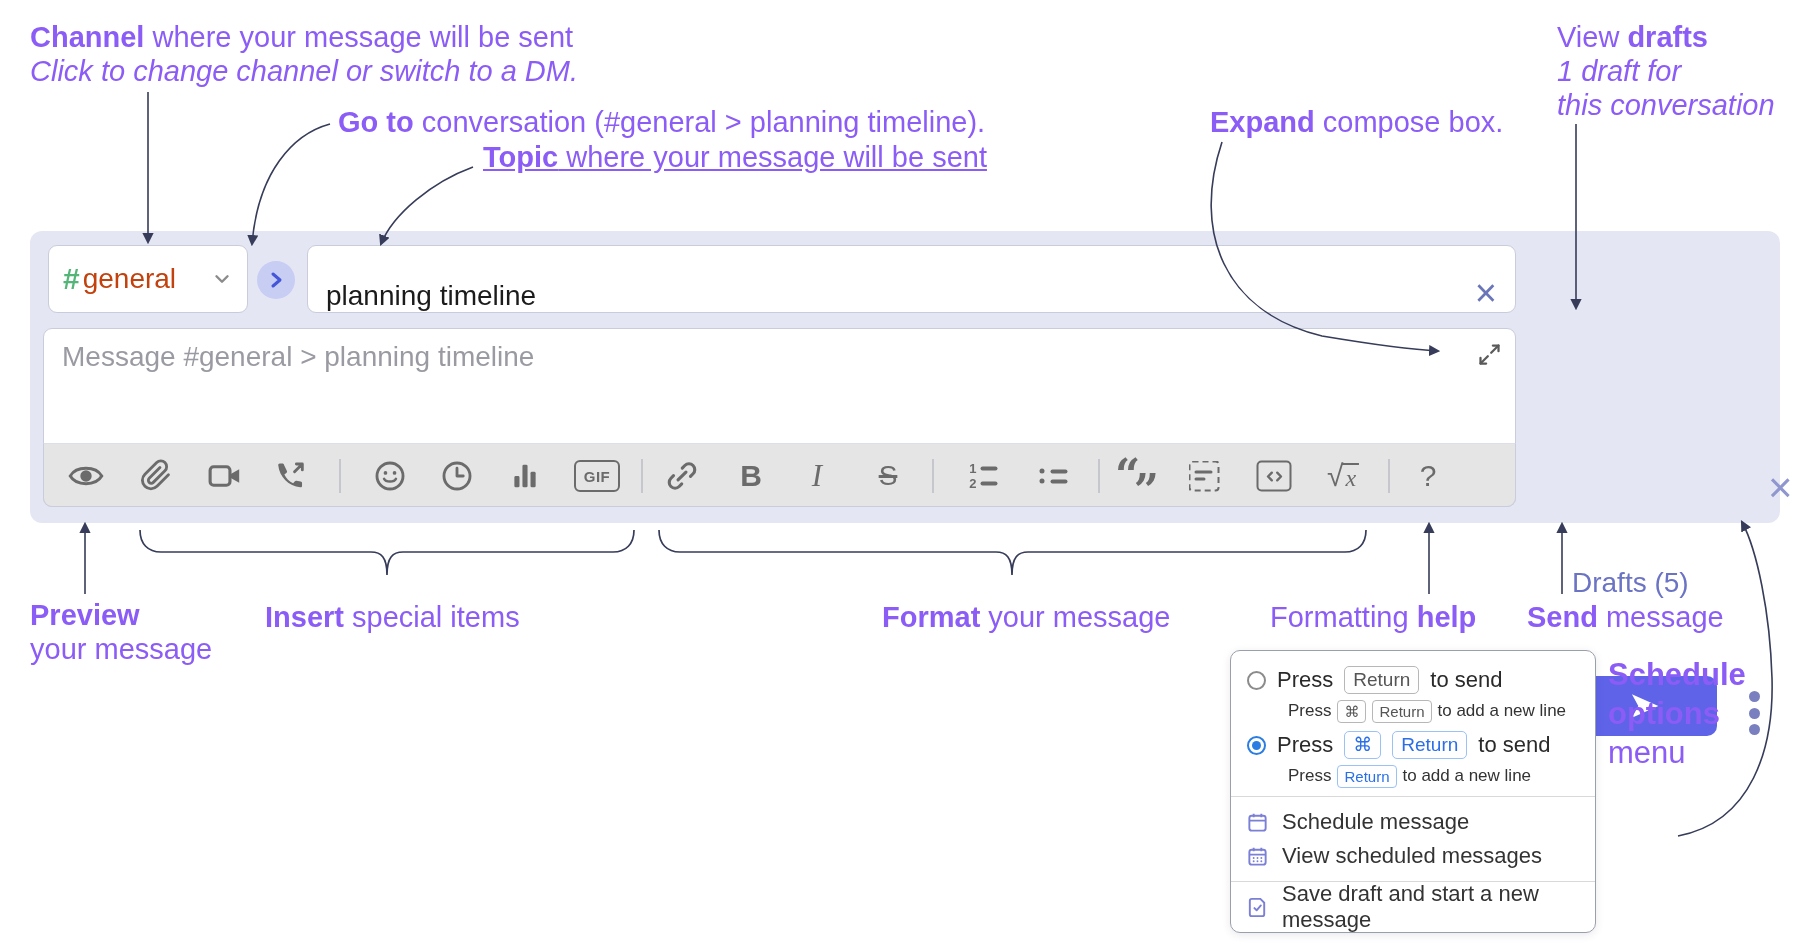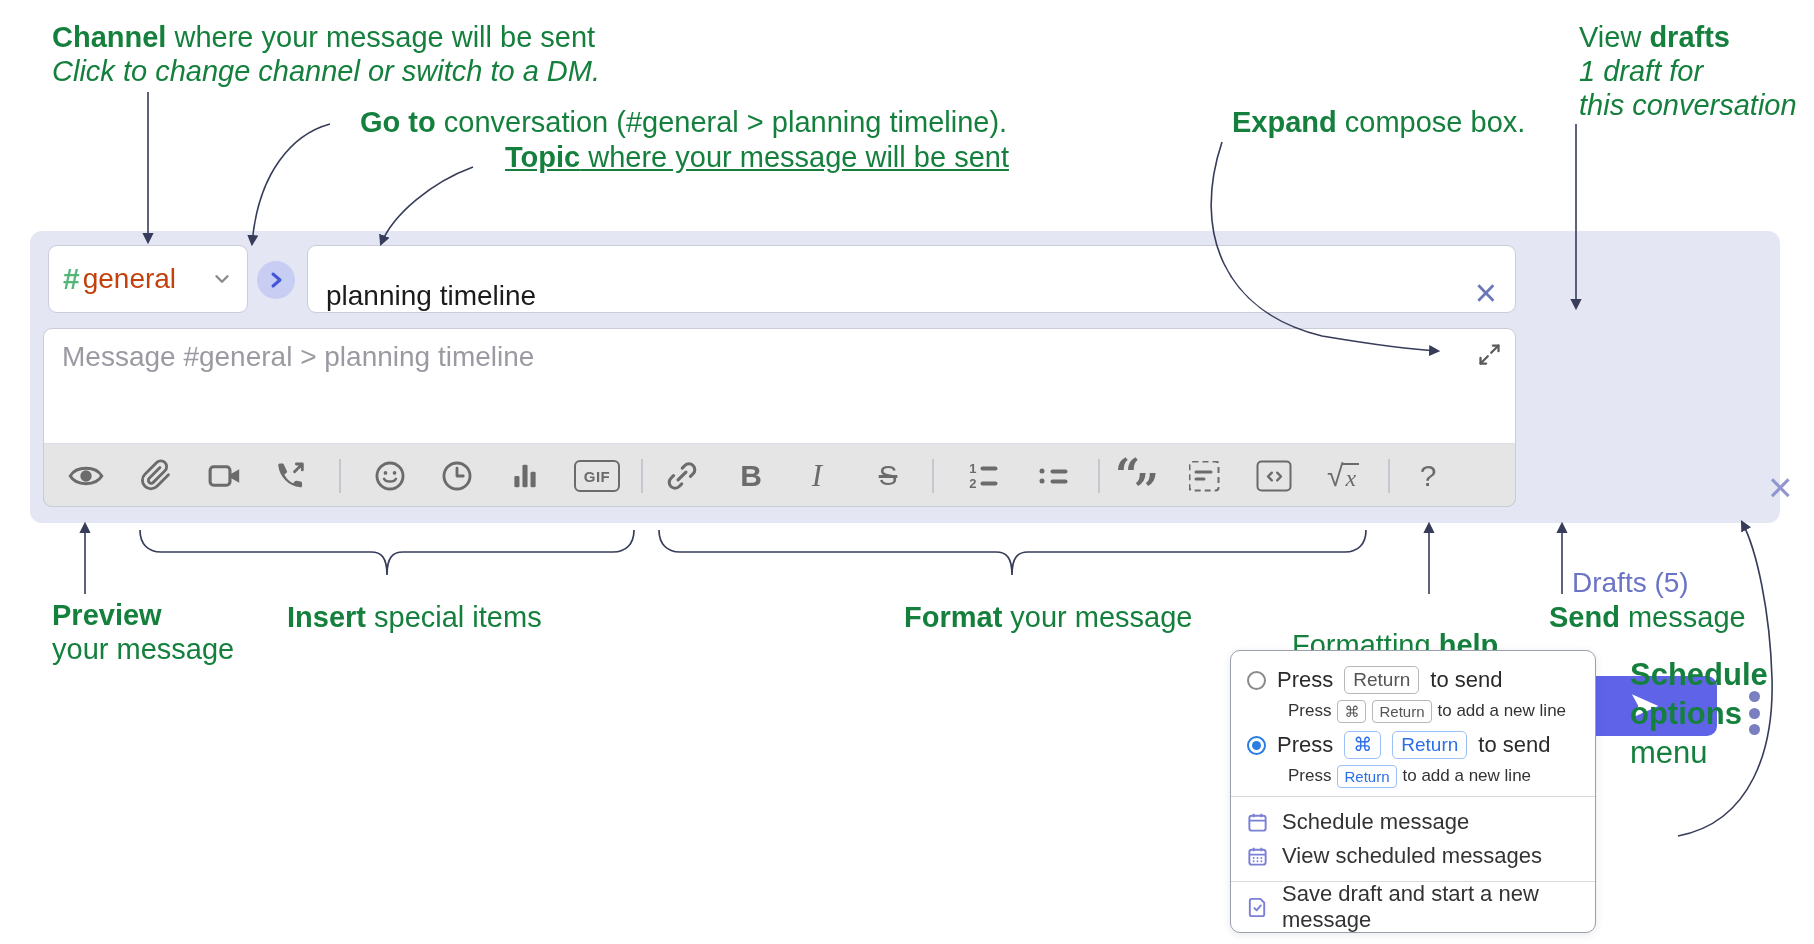--- a/index.html
+++ b/index.html
@@ -1,21 +1,21 @@
 <!DOCTYPE html>
 <html><head>
 <meta charset="utf-8">
 <style>
   * { box-sizing: border-box; margin: 0; padding: 0; }
   html,body { background:#fff; }
   body { font-family:"Liberation Sans", sans-serif; }
   #canvas { position:relative; width:1814px; height:944px; background:#fff; overflow:hidden; }
 
   
-  .ann { position:absolute; font-size:29px; line-height:34px; color:#15803d; white-space:nowrap;margin-left:22px; }
+  .ann { position:absolute; font-size:29px; line-height:34px; color:#8b5cf6; white-space:nowrap; }
   .ann b { font-weight:700; }
   .ann .it { font-style:italic; }
   .ann-compose { font-size:31px; line-height:39px; }
 
   
   #compose { position:absolute; left:30px; top:231px; width:1750px; height:292px;
              background:#e4e6f3; border-radius:12px; }
 
   #chan-sel { position:absolute; left:48px; top:245px; width:200px; height:68px;
               background:#fff; border:1px solid #c9ccda; border-radius:9px;
@@ -304,21 +304,21 @@
   <div class="ann" style="left:30px; top:598px;">
     <div><b>Preview</b></div>
     <div>your message</div>
   </div>
   <div class="ann" style="left:265px; top:600px;">
     <b>Insert</b><span> special items</span>
   </div>
   <div class="ann" style="left:882px; top:600px;">
     <b>Format</b><span> your message</span>
   </div>
-  <div class="ann" style="left:1270px; top:628px;">
+  <div class="ann" style="left:1270px; top:600px;">
     <span>Formatting </span><b>help</b>
   </div>
   <div class="ann" style="left:1527px; top:600px;">
     <b>Send</b><span> message</span>
   </div>
   <div class="ann ann-compose" style="left:1608px; top:655px;">
     <div><b>Schedule</b></div>
     <div><b>options</b></div>
     <div>menu</div>
   </div>

